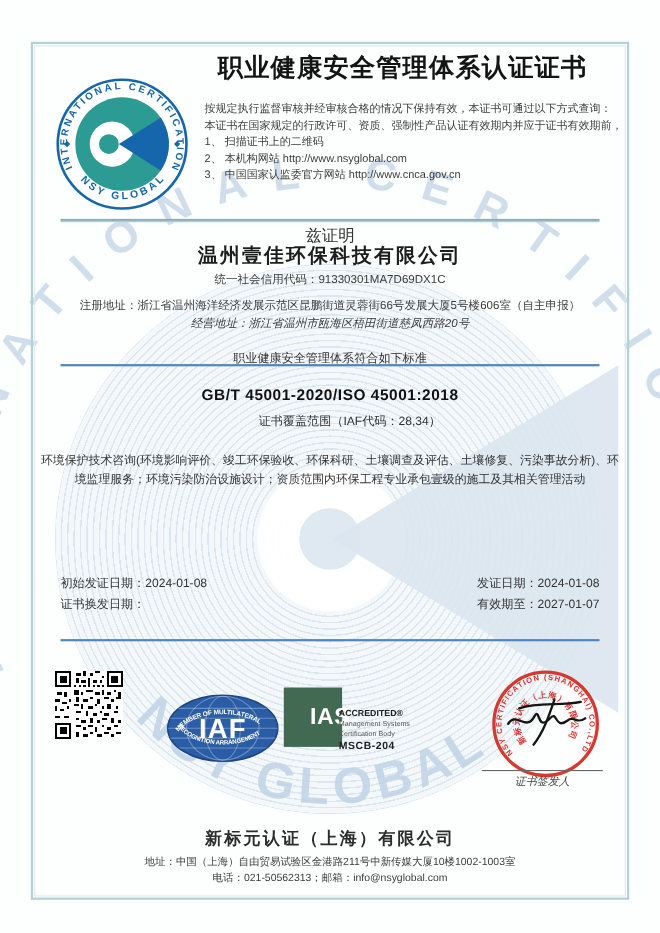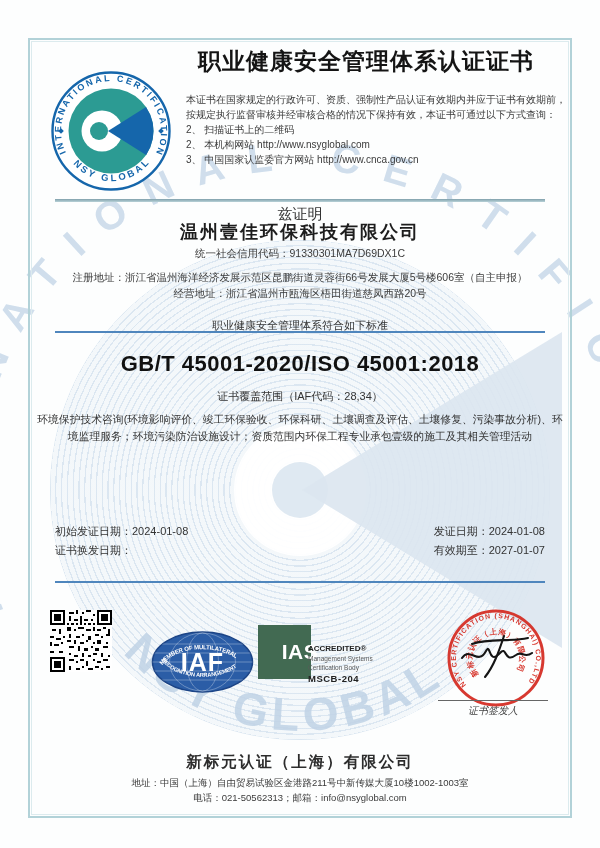--- a/index.html
+++ b/index.html
@@ -24,24 +24,24 @@
   
   .title{left:178px;top:46px;width:376px;text-align:center;font-size:23px;font-weight:bold;color:#141414;letter-spacing:1px;}
   .intro{left:186px;top:92px;width:380px;font-size:10px;color:#3b3b3b;line-height:15px;white-space:nowrap;}
   .sep-gray{left:55px;top:199px;width:490px;height:3px;background:linear-gradient(#7fa0ab,#b9d2d8);}
   .sep-blue{left:55px;width:490px;height:2px;background:#4f86bd;}
   .center-line{left:28px;width:544px;text-align:center;}
   .certify-label{top:205px;font-size:15px;color:#333;}
   .company{top:220px;font-size:18px;font-weight:bold;color:#1d1d1d;letter-spacing:2px;}
   .credit{top:247px;font-size:10.5px;color:#3b3b3b;}
   .addr1{top:271px;font-size:10.5px;color:#3b3b3b;white-space:nowrap;}
-  .addr2{top:287px;font-size:10.5px;color:#3b3b3b;}
+  .addr2{top:287px;font-size:10.5px;color:#3b3b3b;font-style:italic;}
   .std-heading{top:318px;font-size:11px;color:#333;}
-  .std-code{top:351px;font-size:22px;font-weight:bold;color:#111;letter-spacing:.5px;}
-  .scope-label{top:389px;font-size:11px;color:#333;}
+  .std-code{top:351px;font-size:14px;font-weight:bold;color:#111;letter-spacing:.5px;}
+  .scope-label{top:375px;font-size:11px;color:#333;padding-left:18px;}
   .scope-text{left:36px;top:411px;width:528px;text-align:center;font-size:10.8px;color:#333;line-height:17px;}
   .meta-left{left:55px;top:522px;font-size:11px;color:#333;line-height:19px;}
   .meta-right{right:55px;top:522px;font-size:11px;color:#333;line-height:19px;text-align:right;margin-left:35px;}
   
   .qr{left:50px;top:610px;}
   .iaf{left:150px;top:630px;}
   .ias-square{left:258px;top:625px;width:22px;height:54px;background:#44695a;background:#426a52;
     display:flex;align-items:center;justify-content:center;color:#fff;font-size:21px;font-weight:bold;letter-spacing:.5px;padding-left:31px;}
   .ias-text{left:308px;top:645px;line-height:1;}
   .ias-l1{font-size:8px;font-weight:bold;color:#222;margin-bottom:3px;}
@@ -100,23 +100,23 @@
   <text font-size="9" font-weight="bold" fill="#1566ab">
     <textPath href="#lg-top" startOffset="8" textLength="202">INTERNATIONAL CERTIFICATION</textPath>
   </text>
   <text font-size="9.5" font-weight="bold" fill="#1566ab">
     <textPath href="#lg-bot" startOffset="5" textLength="86">NSY GLOBAL</textPath>
   </text>
 </svg>
 
 <div class="abs title">职业健康安全管理体系认证证书</div>
 <div class="abs intro">
+  <div>按规定执行监督审核并经审核合格的情况下保持有效，本证书可通过以下方式查询：</div>
   <div>本证书在国家规定的行政许可、资质、强制性产品认证有效期内并应于证书有效期前，</div>
-  <div>按规定执行监督审核并经审核合格的情况下保持有效，本证书可通过以下方式查询：</div>
-  <div>2、 扫描证书上的二维码</div>
+  <div>1、 扫描证书上的二维码</div>
   <div>2、 本机构网站 http://www.nsyglobal.com</div>
   <div>3、 中国国家认监委官方网站 http://www.cnca.gov.cn</div>
 </div>
 
 <div class="abs sep-gray"></div>
 
 <div class="abs center-line certify-label">兹证明</div>
 <div class="abs center-line company">温州壹佳环保科技有限公司</div>
 <div class="abs center-line credit">统一社会信用代码：91330301MA7D69DX1C</div>
 <div class="abs center-line addr1">注册地址：浙江省温州海洋经济发展示范区昆鹏街道灵蓉街66号发展大厦5号楼606室（自主申报）</div>

